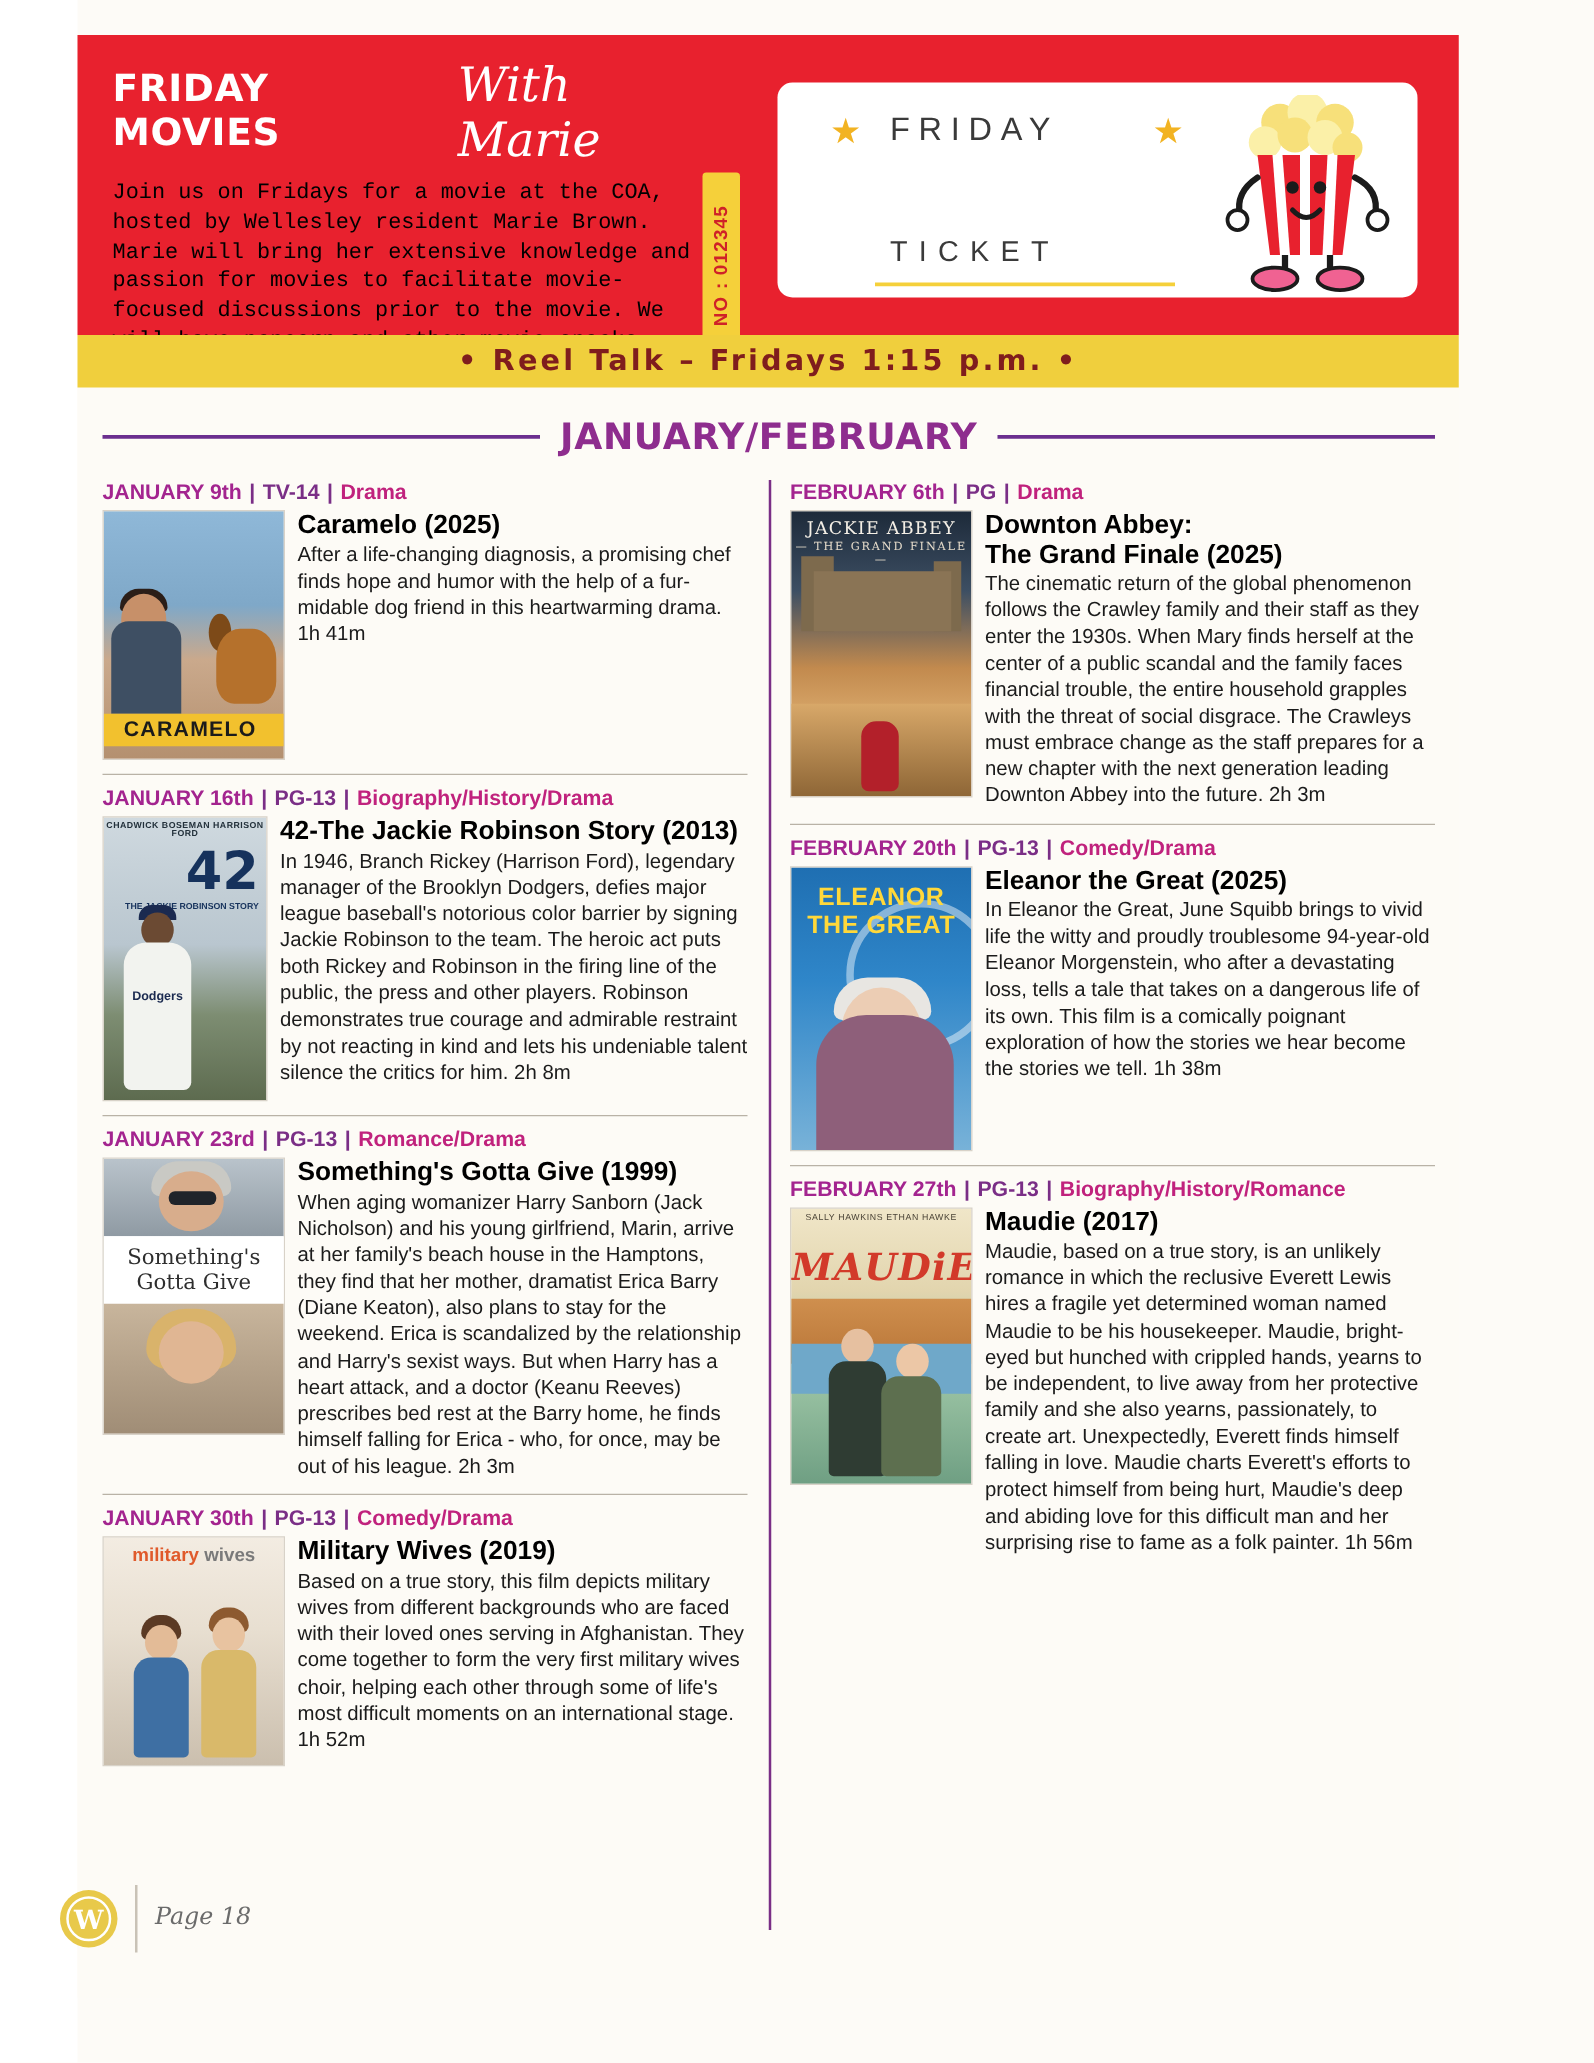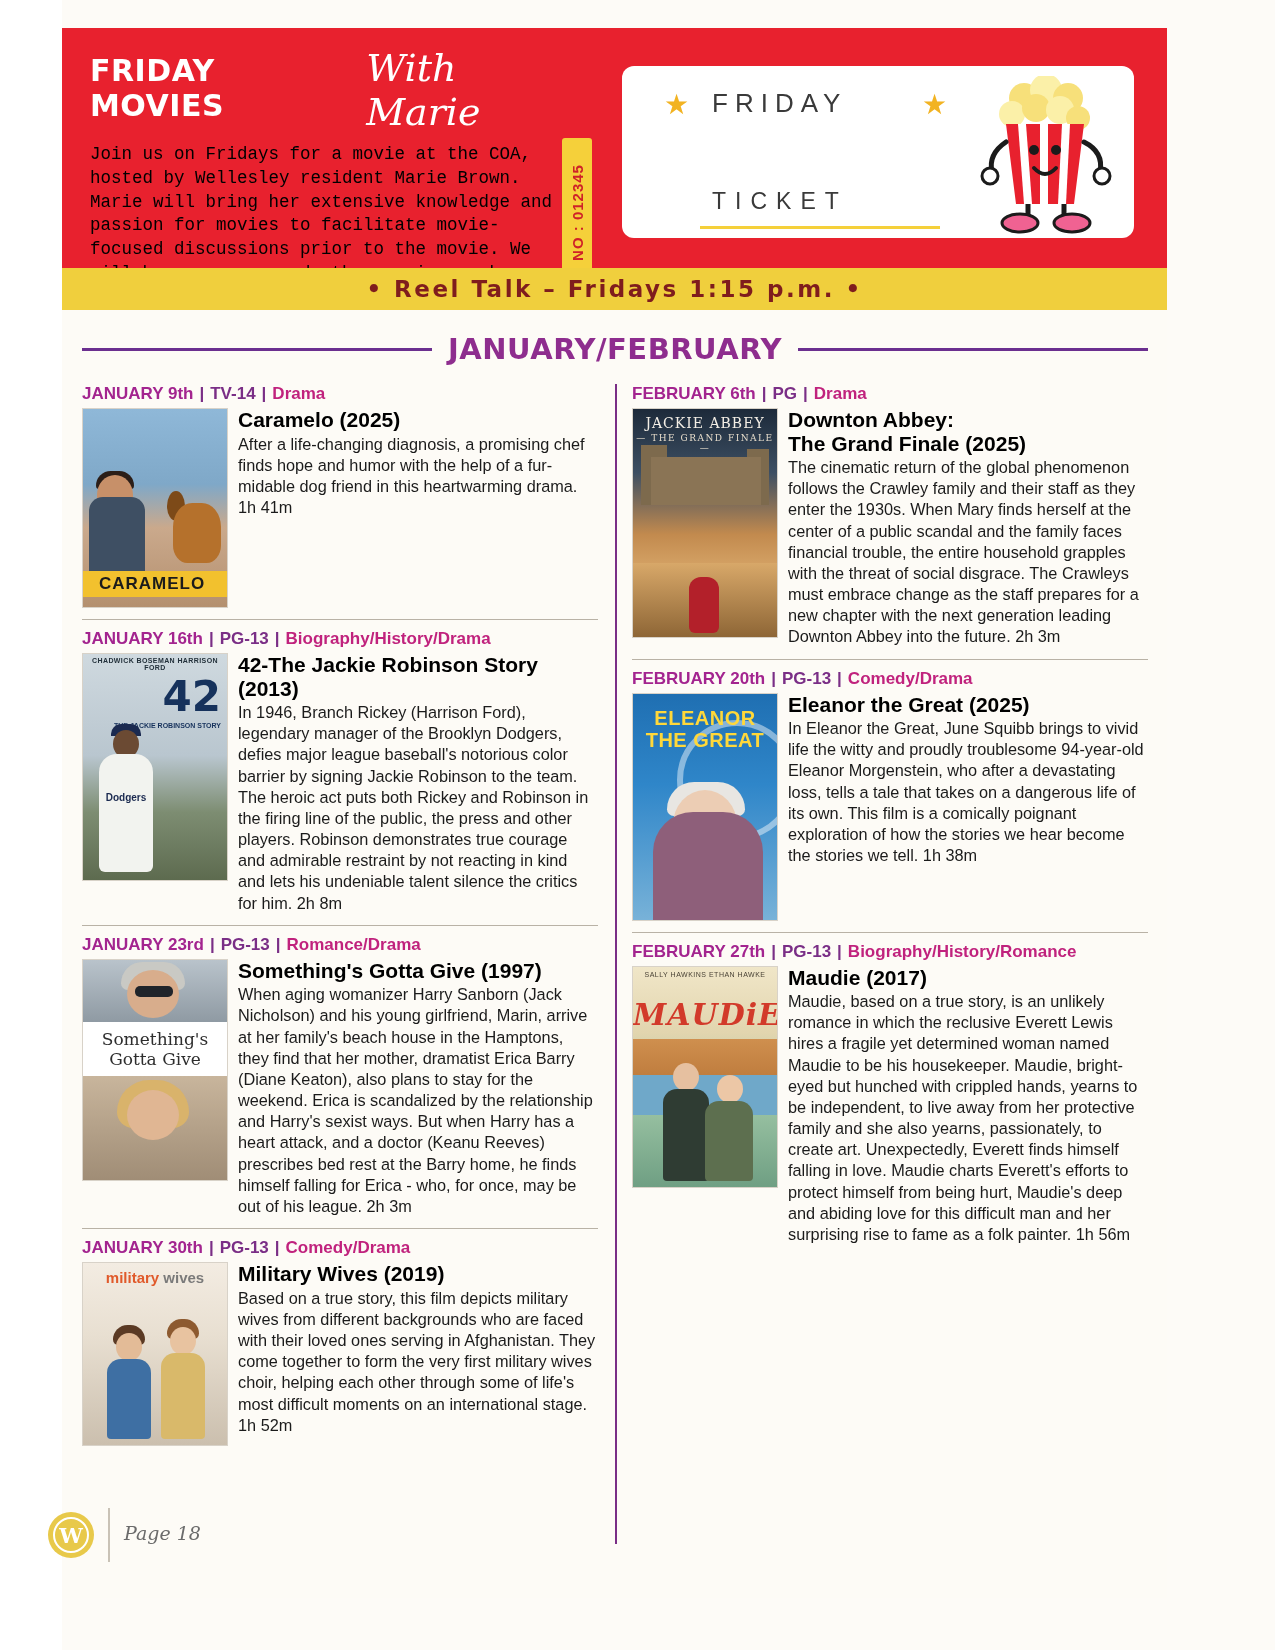--- a/index.html
+++ b/index.html
@@ -418,21 +418,21 @@
 
         <div class="entry">
           <div class="entry-head">
             <span class="e-date">JANUARY 16th</span>
             <span class="e-sep">|</span>
             <span class="e-rating">PG-13</span>
             <span class="e-sep">|</span>
             <span class="e-genre">Biography/History/Drama</span>
           </div>
           <div class="entry-body">
-            <div class="poster p-42" style="width:146px;height:228px;">
+            <div class="poster p-42" style="width:132px;height:228px;">
               <div class="topline">CHADWICK BOSEMAN  HARRISON FORD</div>
               <div class="num">42</div>
               <div class="sub">THE JACKIE ROBINSON STORY</div>
               <div class="cap"></div>
               <div class="headp"></div>
               <div class="player"></div>
               <div class="jersey">Dodgers</div>
             </div>
             <div class="desc">
               <div class="movie-title">42-The Jackie Robinson Story (2013)</div>
@@ -461,21 +461,21 @@
               <div class="mid">
                 <div class="l1">Something's</div>
                 <div class="l2">Gotta Give</div>
               </div>
               <div class="bot">
                 <div class="bhair"></div>
                 <div class="bface"></div>
               </div>
             </div>
             <div class="desc">
-              <div class="movie-title">Something's Gotta Give (1997)</div>
+              <div class="movie-title">Something's Gotta Give (1999)</div>
               <div>When aging womanizer Harry Sanborn (Jack Nicholson) and his young girlfriend, Marin, arrive at her family's beach house in the Hamptons, they find that her mother, dramatist Erica Barry (Diane Keaton), also plans to stay for the weekend. Erica is scandalized by the relationship and Harry's sexist ways. But when Harry has a heart attack, and a doctor (Keanu Reeves) prescribes bed rest at the Barry home, he finds himself falling for Erica - who, for once, may be out of his league. 2h 3m</div>
             </div>
           </div>
         </div>
 
         <div class="hr"></div>
 
         <div class="entry">
           <div class="entry-head">
             <span class="e-date">JANUARY 30th</span>

